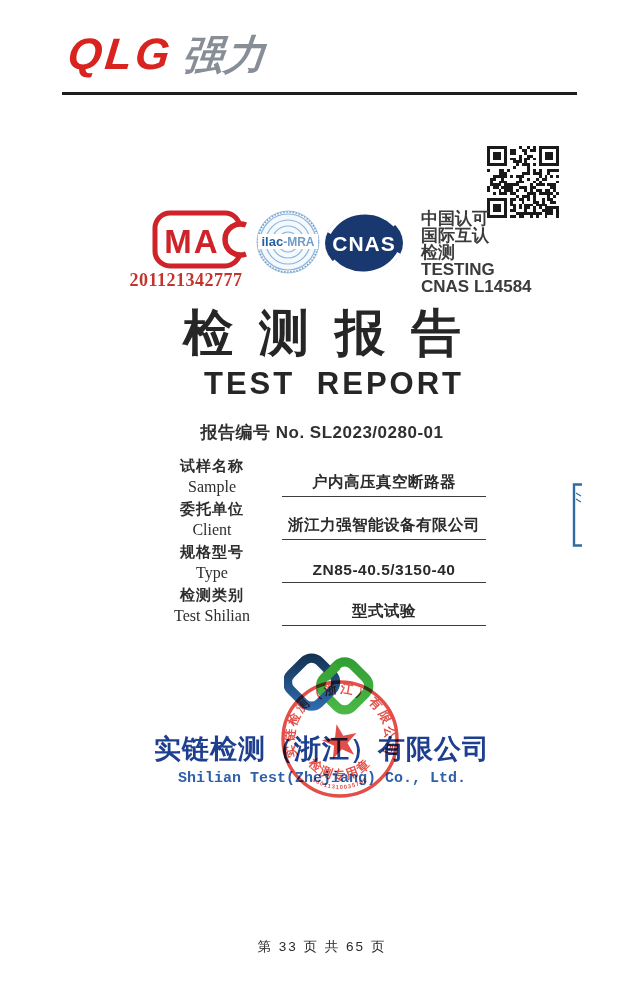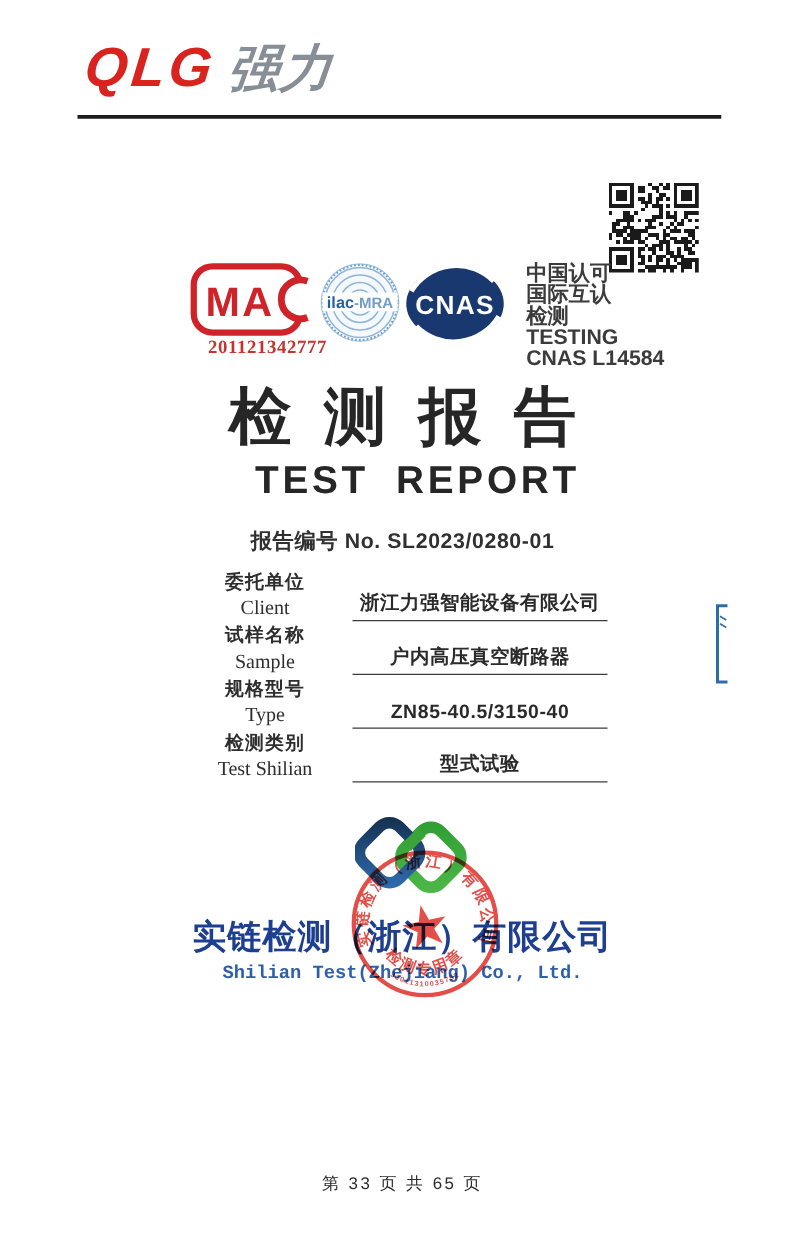--- a/index.html
+++ b/index.html
@@ -10,22 +10,22 @@
   
   .brand{position:absolute;left:68px;top:28px;display:flex;align-items:baseline;
     font-weight:900;font-style:italic;letter-spacing:1px;transform:skewX(-6deg);}
   .brand .latin{font-size:44px;color:#d9231f;letter-spacing:3px;}
   .brand .cn{font-size:41px;color:#878e96;margin-left:10px;}
   .header-rule{position:absolute;left:62px;top:92px;width:515px;height:3px;background:#1d1d1d;}
   
   .qr{position:absolute;left:487px;top:146px;width:72px;height:72px;}
   
   .cma{position:absolute;left:152px;top:208px;width:104px;height:62px;text-align:center;}
-  .cma-number{position:absolute;left:156px;top:270px;width:116px;text-align:center;
-    font-family:"Liberation Serif",serif;font-weight:700;font-size:15px;color:#c4342f;letter-spacing:.5px;}
+  .cma-number{position:absolute;left:128px;top:270px;width:116px;text-align:center;
+    font-family:"Liberation Serif",serif;font-weight:700;font-size:18px;color:#c4342f;letter-spacing:.5px;}
   .ilac{position:absolute;left:256px;top:210px;width:64px;height:64px;}
   .cnas{position:absolute;left:324px;top:212px;width:80px;height:62px;}
   .accred{position:absolute;left:421px;top:210px;width:100px;
     font-size:17px;font-weight:700;color:#3b3b3b;line-height:17px;}
   .accred div{white-space:nowrap;}
   
   .title-cn{position:absolute;left:0;right:0;top:300px;text-align:center;text-indent:26px;
     font-size:50px;font-weight:700;letter-spacing:26px;color:#262626;}
   .title-en{position:absolute;left:0;right:0;top:366px;text-align:center;text-indent:4px;
     font-size:31px;font-weight:700;letter-spacing:3px;word-spacing:10px;color:#262626;padding-left:20px;}
@@ -337,31 +337,31 @@
     <div>CNAS L14584</div>
   </div>
 
   <div class="title-cn">检测报告</div>
   <div class="title-en">TEST REPORT</div>
   <div class="report-no">报告编号 No. SL2023/0280-01</div>
 
   <div class="form">
     <div class="form-row">
       <div class="form-label">
+        <div class="cn">试样名称</div>
+        <div class="en">Sample</div>
+      </div>
+      <div class="form-value">户内高压真空断路器</div>
+    </div>
+    <div class="form-row">
+      <div class="form-label">
         <div class="cn">委托单位</div>
         <div class="en">Client</div>
       </div>
       <div class="form-value">浙江力强智能设备有限公司</div>
-    </div>
-    <div class="form-row">
-      <div class="form-label">
-        <div class="cn">试样名称</div>
-        <div class="en">Sample</div>
-      </div>
-      <div class="form-value">户内高压真空断路器</div>
     </div>
     <div class="form-row">
       <div class="form-label">
         <div class="cn">规格型号</div>
         <div class="en">Type</div>
       </div>
       <div class="form-value">ZN85-40.5/3150-40</div>
     </div>
     <div class="form-row">
       <div class="form-label">

